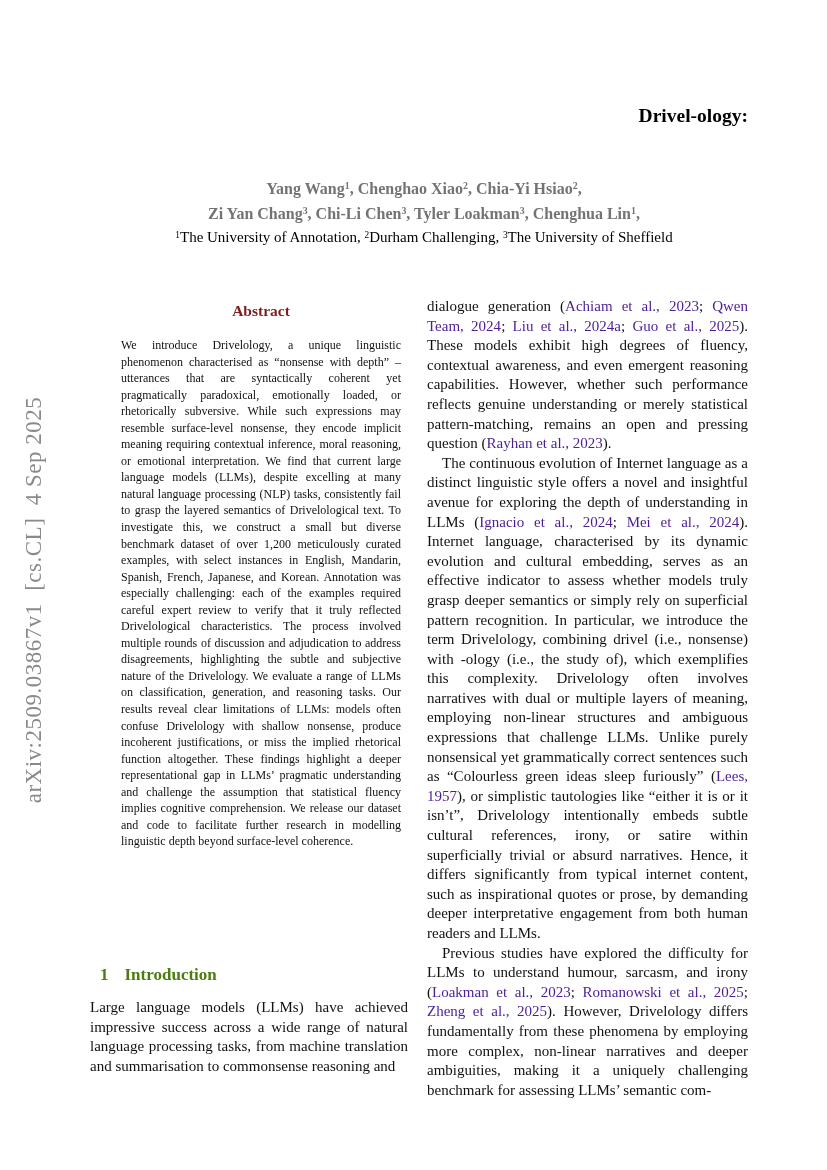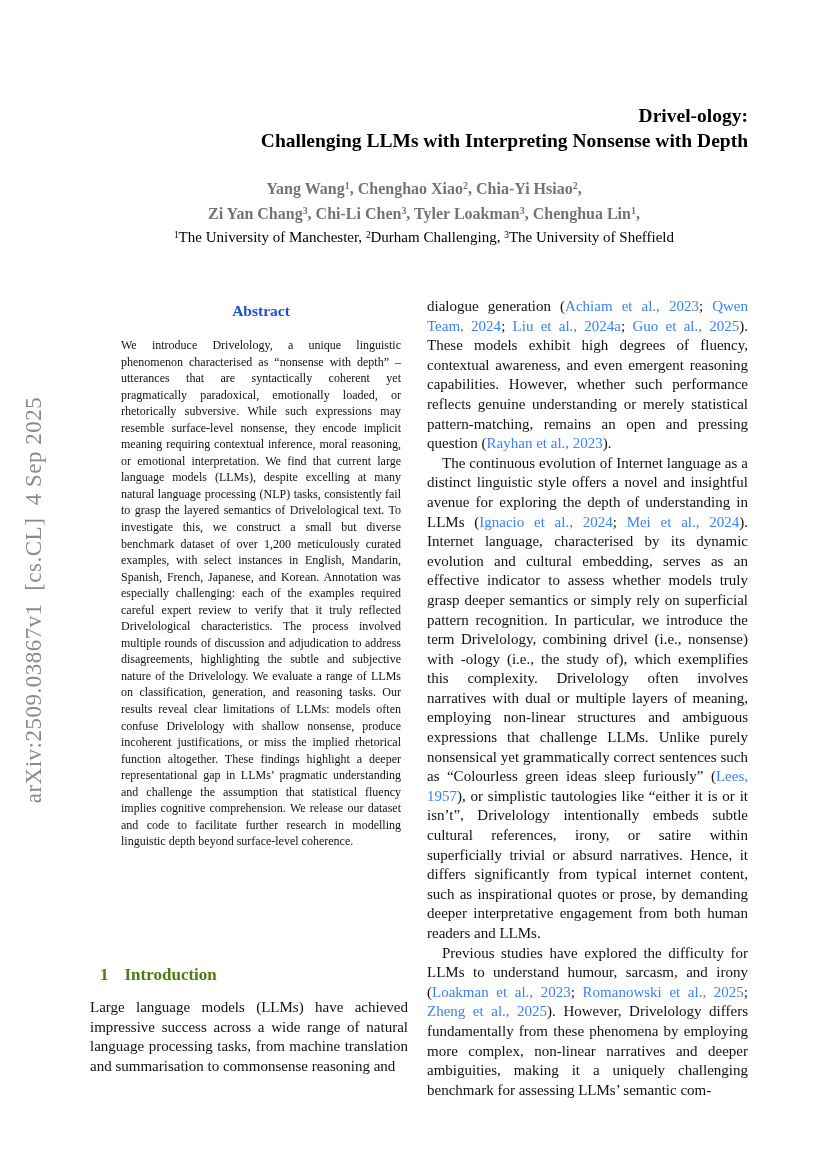--- a/index.html
+++ b/index.html
@@ -27,21 +27,21 @@
 
   
   .header { position: absolute; left: 100px; top: 103px; width: 648px; text-align: right; }
   .title-line { font-weight: bold; font-size: 19.5px; line-height: 25px; color: #000; }
   .authors { position: absolute; left: 100px; top: 177px; width: 648px; text-align: center; }
   .author-line { font-weight: bold; font-size: 16px; line-height: 23px; color: #737373; }
   .affil-line { font-weight: normal; font-size: 15px; line-height: 21px; color: #000; }
 
   
   .abstract-block { position: absolute; left: 121px; top: 302px; width: 280px; }
-  .abstract-heading { text-align: center; font-weight: bold; font-size: 15.5px; margin-bottom: 17px; color: #1d4ed8; }
+  .abstract-heading { text-align: center; font-weight: bold; font-size: 15.5px; margin-bottom: 17px; color: #7f1d1d; }
   .abstract-body {
     font-size: 12px; line-height: 16.55px;
     text-align: justify; text-justify: inter-word;
   }
 
   .section-heading { position: absolute; left: 100px; top: 965px; font-weight: bold; font-size: 17px; color: #4d7c0f; }
   .section-heading .sec-num { margin-right: 16px; }
 
   .intro-para {
     position: absolute; left: 90px; top: 998px; width: 318px;
@@ -51,40 +51,39 @@
   }
 
   .col-right {
     position: absolute; left: 427px; top: 297px; width: 321px;
     font-size: 15px; line-height: 19.6px;
     text-align: justify; text-justify: inter-word;
     max-height: 815px; overflow: hidden;
   }
   .col-right p.indent { text-indent: 15px; }
 
-  .seg-cite { color: #3b82f6; }
+  .seg-cite { color: #4c1d95; }
   .seg-i { }
   .seg-sup { font-size: 62%; position: relative; top: -0.48em; }
 </style>
 </head>
 <body>
 
 <div class="page">
 
   <div class="watermark">arXiv:2509.03867v1  [cs.CL]  4 Sep 2025</div>
 
   <div class="header">
     <div class="title-line">Drivel-ology:</div>
-    <div class="title-line">Challenging LLMs with Interpreting Nonsense with Depth</div>
   </div>
 
   <div class="authors">
     <div class="author-line"><span>Yang Wang</span><span class="seg-sup">1</span><span>, Chenghao Xiao</span><span class="seg-sup">2</span><span>, Chia-Yi Hsiao</span><span class="seg-sup">2</span><span>,</span></div>
     <div class="author-line"><span>Zi Yan Chang</span><span class="seg-sup">3</span><span>, Chi-Li Chen</span><span class="seg-sup">3</span><span>, Tyler Loakman</span><span class="seg-sup">3</span><span>, Chenghua Lin</span><span class="seg-sup">1</span><span>,</span></div>
-    <div class="affil-line"><span class="seg-sup">1</span><span>The University of Manchester, </span><span class="seg-sup">2</span><span>Durham Challenging, </span><span class="seg-sup">3</span><span>The University of Sheffield</span></div>
+    <div class="affil-line"><span class="seg-sup">1</span><span>The University of Annotation, </span><span class="seg-sup">2</span><span>Durham Challenging, </span><span class="seg-sup">3</span><span>The University of Sheffield</span></div>
   </div>
 
   <div class="abstract-block">
     <div class="abstract-heading">Abstract</div>
     <div class="abstract-body">We introduce Drivelology, a unique linguistic phenomenon characterised as “nonsense with depth” – utterances that are syntactically coherent yet pragmatically paradoxical, emotionally loaded, or rhetorically subversive. While such expressions may resemble surface-level nonsense, they encode implicit meaning requiring contextual inference, moral reasoning, or emotional interpretation. We find that current large language models (LLMs), despite excelling at many natural language processing (NLP) tasks, consistently fail to grasp the layered semantics of Drivelological text. To investigate this, we construct a small but diverse benchmark dataset of over 1,200 meticulously curated examples, with select instances in English, Mandarin, Spanish, French, Japanese, and Korean. Annotation was especially challenging: each of the examples required careful expert review to verify that it truly reflected Drivelological characteristics. The process involved multiple rounds of discussion and adjudication to address disagreements, highlighting the subtle and subjective nature of the Drivelology. We evaluate a range of LLMs on classification, generation, and reasoning tasks. Our results reveal clear limitations of LLMs: models often confuse Drivelology with shallow nonsense, produce incoherent justifications, or miss the implied rhetorical function altogether. These findings highlight a deeper representational gap in LLMs’ pragmatic understanding and challenge the assumption that statistical fluency implies cognitive comprehension. We release our dataset and code to facilitate further research in modelling linguistic depth beyond surface-level coherence.</div>
   </div>
 
   <div class="section-heading">
     <span class="sec-num">1</span><span>Introduction</span>
   </div>

